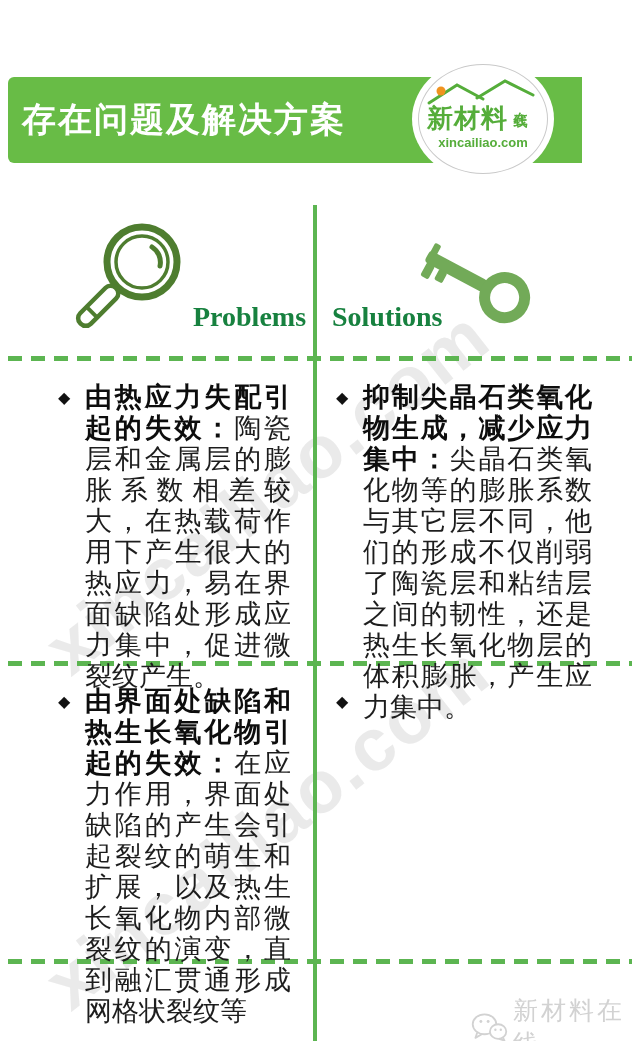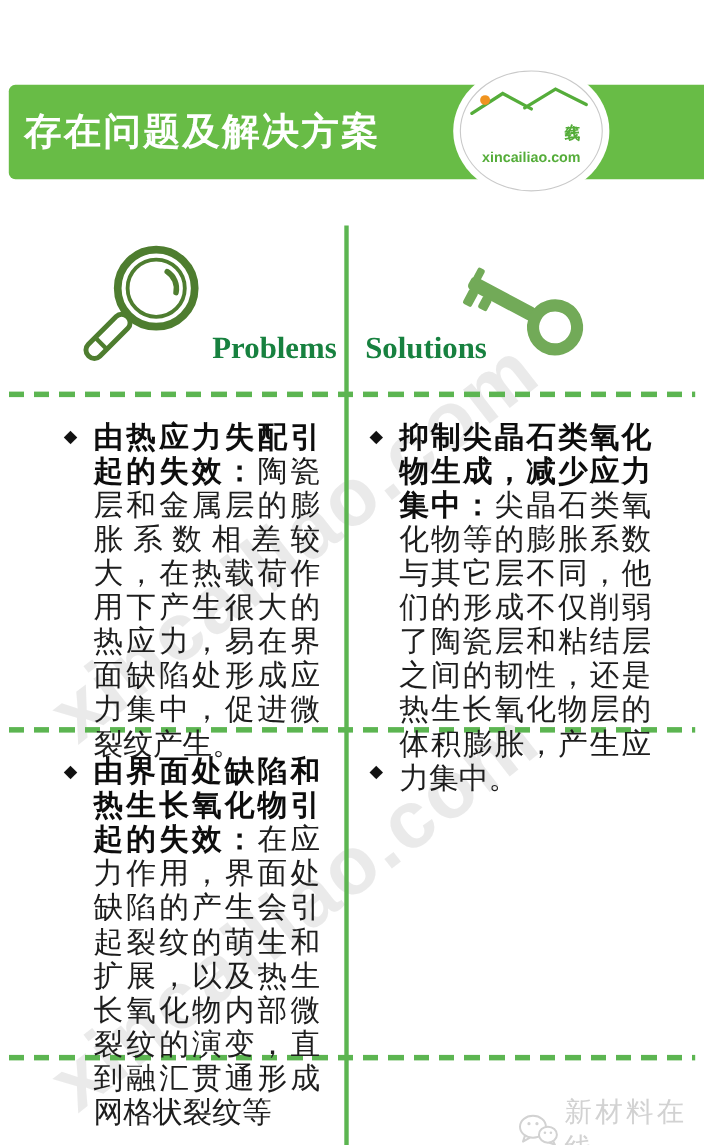--- a/index.html
+++ b/index.html
@@ -34,21 +34,21 @@
     opacity:.55;
     white-space:nowrap;
     transform-origin:0 50%;
     transform:rotate(-38deg);
   }
   .wm1{left:55px;top:615px;}
   .wm2{left:55px;top:950px;}
   
   .header-bar{
     position:absolute;z-index:3;
-    left:8px;top:77px;width:632px;height:86px;
+    left:8px;top:77px;width:574px;height:86px;
     background:var(--bar-green);
     border-radius:6px 0 0 6px;
     display:flex;align-items:center;
     padding-left:14px;
   }
   .page-title{
     font-size:34px;
     font-weight:700;
     color:#ffffff;
     letter-spacing:2px;
@@ -159,20 +159,21 @@
     <h1 class="page-title">存在问题及解决方案</h1>
   </div>
 
   <div class="logo-outer"></div>
   <div class="logo-circle">
     <svg class="logo-art" width="130" height="110" viewBox="0 0 130 110">
       <path d="M10 38 L38 20 L64 34" fill="none" stroke="var(--logo-green)" stroke-width="3" stroke-linecap="round"></path>
       <path d="M58 33 L86 16 L114 30" fill="none" stroke="var(--logo-green)" stroke-width="3" stroke-linecap="round"></path>
       <circle cx="22" cy="26" r="4.5" fill="var(--logo-orange)"></circle>
     </svg>
+    <span class="logo-main">新材料</span>
     <span class="logo-side">在线</span>
     <span class="logo-domain">xincailiao.com</span>
   </div>
 
   <div class="divider-v"></div>
   <div class="dash dash1"></div>
   <div class="dash dash2"></div>
   <div class="dash dash3"></div>
 
   <svg class="icon-magnifier" width="122" height="128" viewBox="0 0 122 128">

